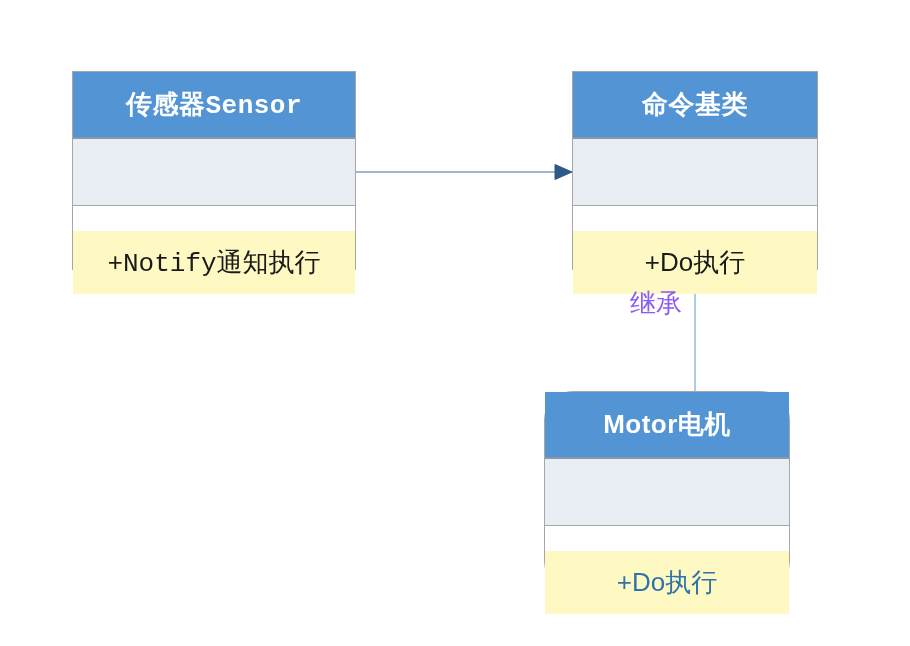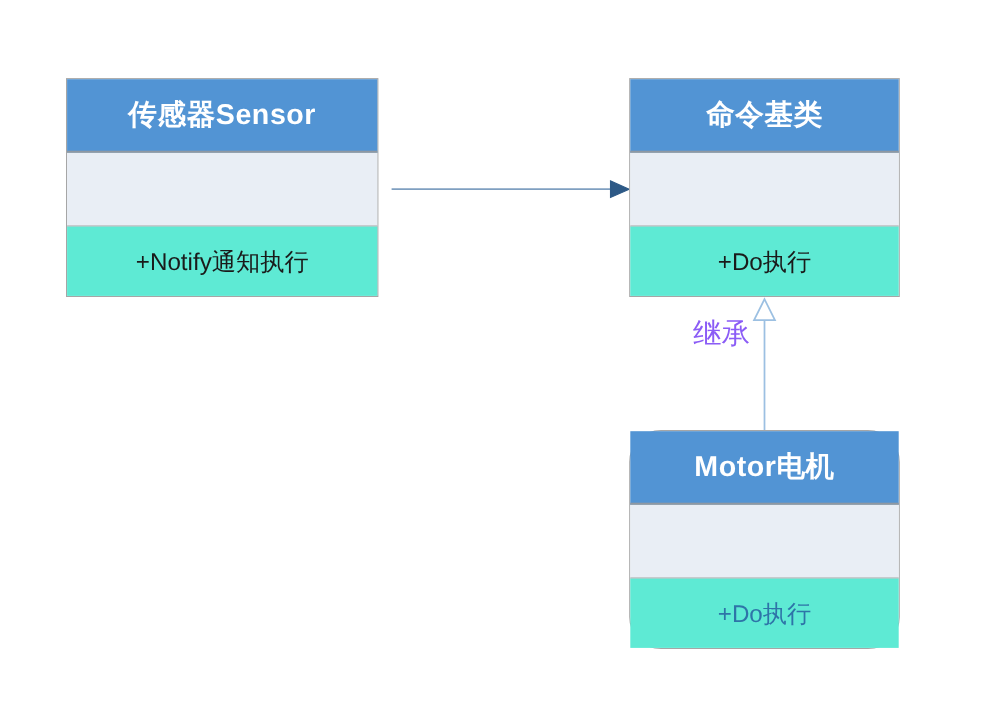--- a/index.html
+++ b/index.html
@@ -59,33 +59,34 @@
     justify-content: center;
     letter-spacing: 0.5px;
   }
   .uml-class .attrs {
     height: 66px;
     border-bottom: 1px solid var(--box-border, #a6a6a6);
     background: var(--attrs-bg, #e9eef5);
   }
   .uml-class .methods {
     height: 63px;
-    background: #5eead4;
+    background: #fef9c3;
     color: var(--text-dark, #1a1a1a);
-    font-size: 22px;
+    font-size: 26px;
     display: flex;
     align-items: center;
     justify-content: center;
+    margin-top: 25px;
   }
   .uml-class.motor .methods {
     color: var(--motor-method, #2e74a8);
   }
-  #cls-sensor  { left: 60px;  top: 71px;  width: 284px; height: 199px; }
+  #cls-sensor  { left: 72px;  top: 71px;  width: 284px; height: 199px; font-family: Liberation Mono, monospace; }
   #cls-command { left: 572px; top: 71px;  width: 246px; height: 199px; }
-  #cls-motor   { left: 572px; top: 391px; width: 246px; height: 199px; border-radius: 29px; }
+  #cls-motor   { left: 544px; top: 391px; width: 246px; height: 199px; border-radius: 29px; }
   .rel-label {
     position: absolute;
     left: 630px;
     top: 286px;
     font-size: 26px;
     color: #8b5cf6;
     white-space: nowrap;
   }
 </style>
 </head>

